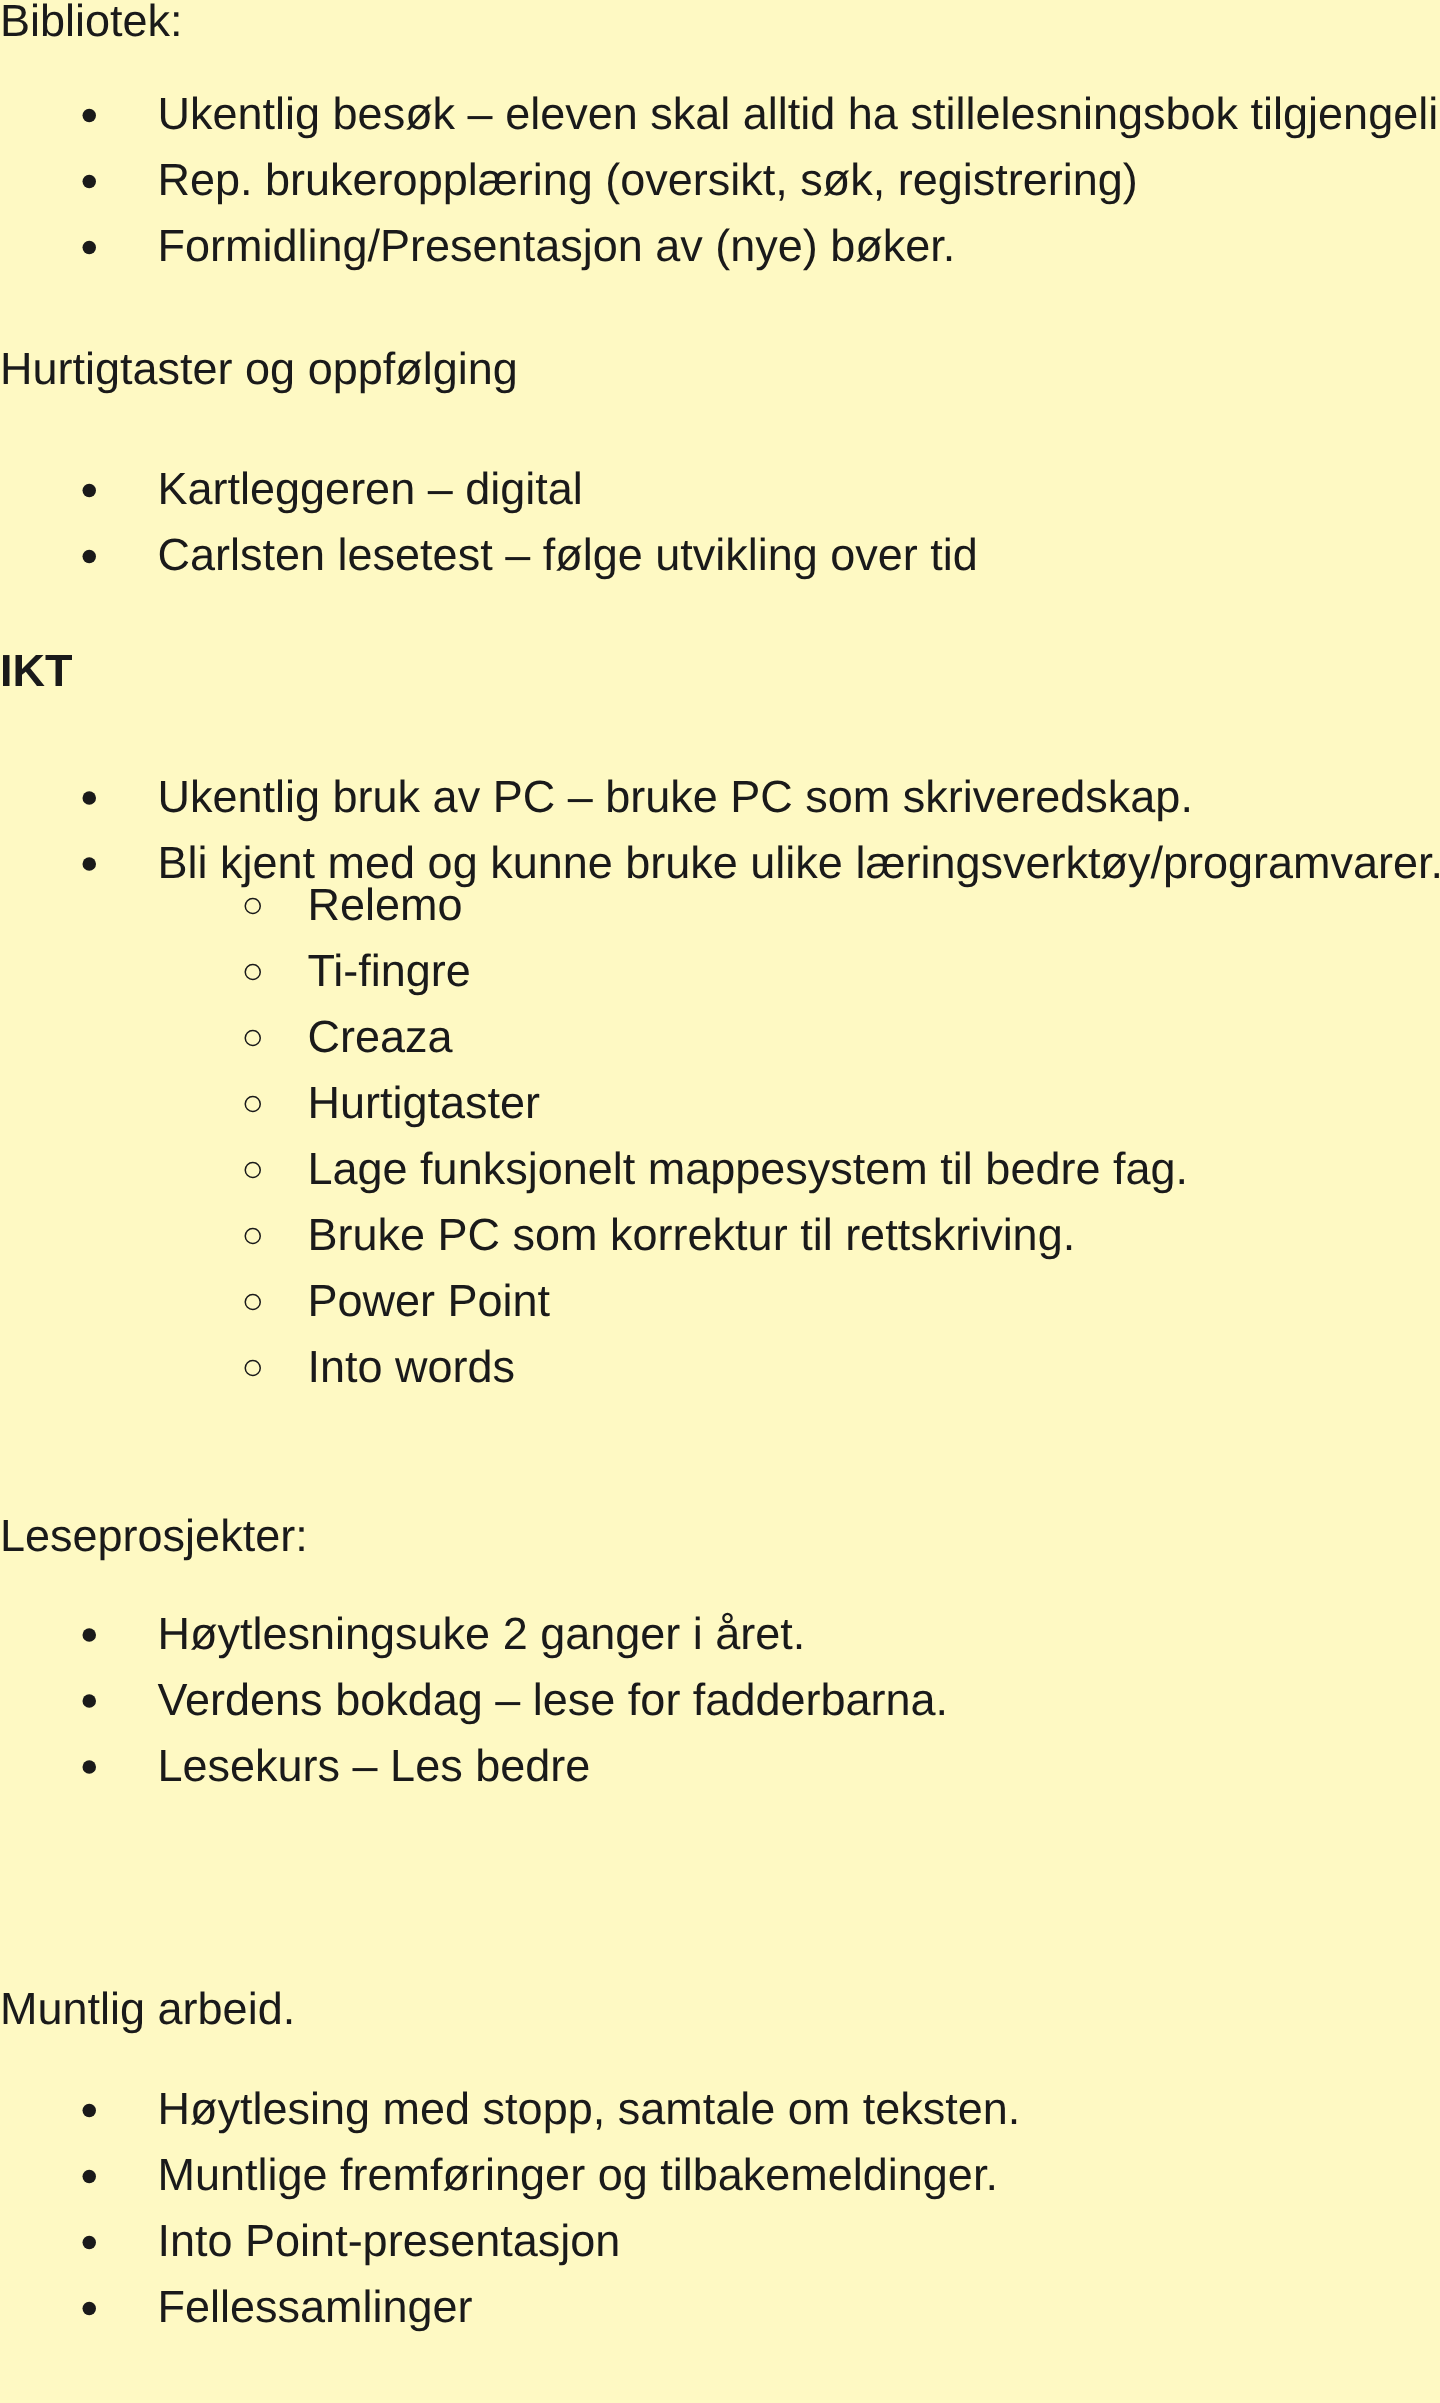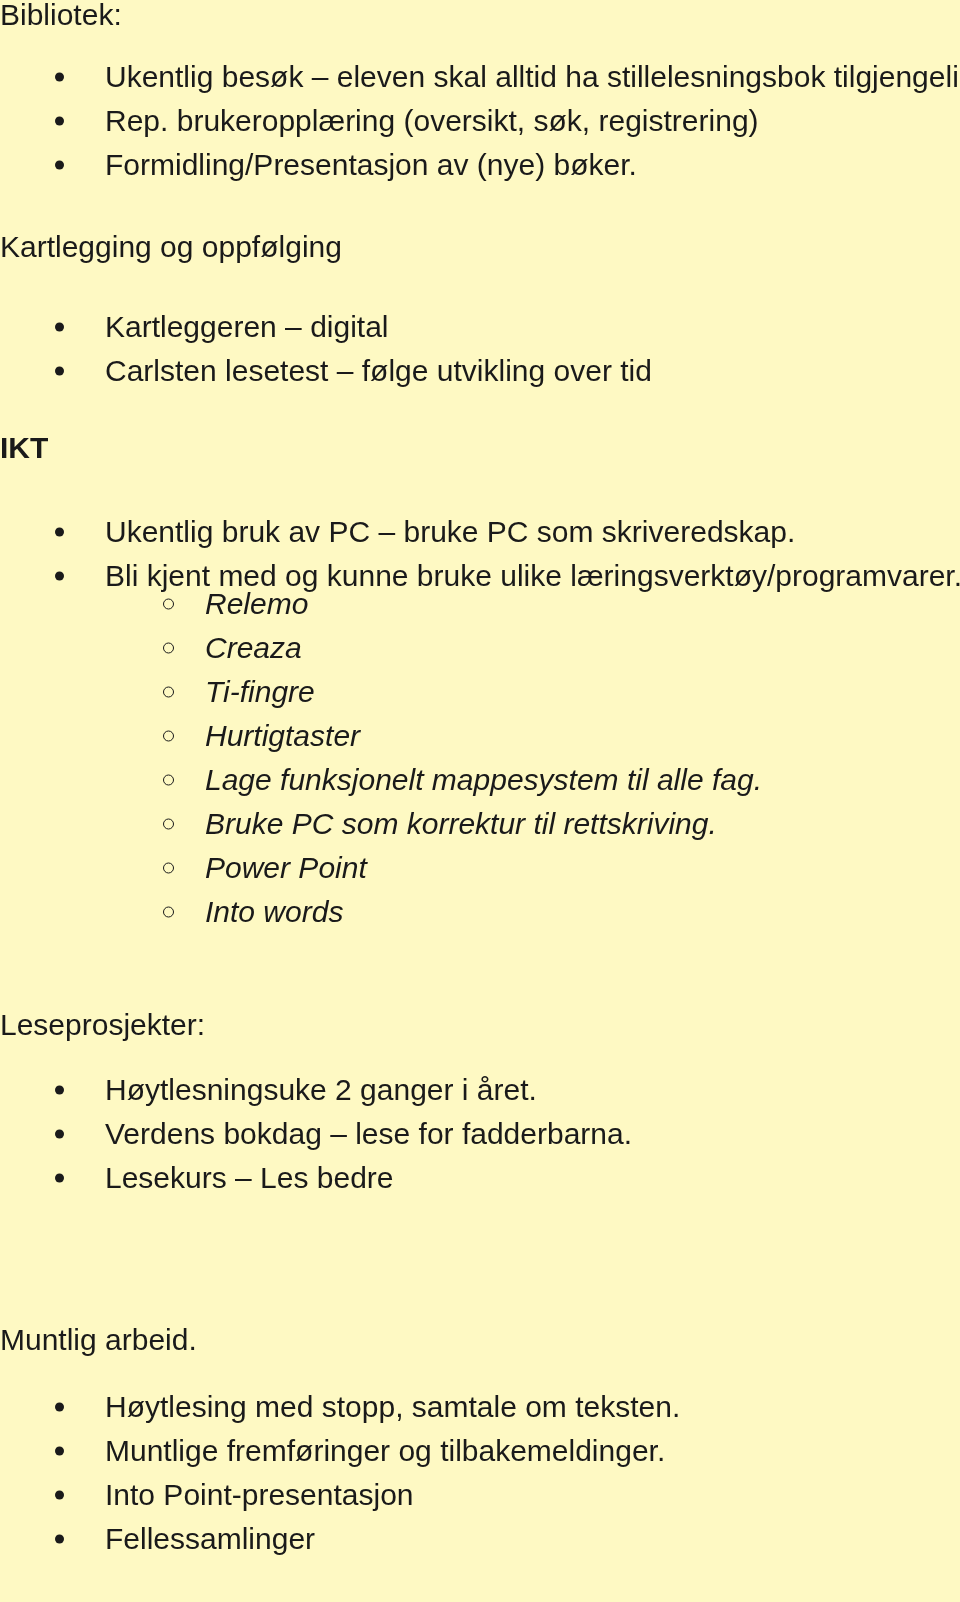--- a/index.html
+++ b/index.html
@@ -110,21 +110,21 @@
         </li>
         <li class="item lvl1-item">
           <span class="bullet-disc"></span>
           <span class="item-text">Rep. brukeropplæring (oversikt, søk, registrering)</span>
         </li>
         <li class="item lvl1-item">
           <span class="bullet-disc"></span>
           <span class="item-text">Formidling/Presentasjon av (nye) bøker.</span>
         </li>
       </ul>
-      <div class="heading" style="position: absolute; left: 0px; top: 232px;">Kartlegging og oppfølging</div>
+      <div class="heading" style="position: absolute; left: 0px; top: 232px;">Hurtigtaster og oppfølging</div>
       <ul class="lvl1" style="position: absolute; left: 0px; top: 305px; width: 764px;">
         <li class="item lvl1-item">
           <span class="bullet-disc"></span>
           <span class="item-text">Kartleggeren – digital</span>
         </li>
         <li class="item lvl1-item">
           <span class="bullet-disc"></span>
           <span class="item-text">Carlsten lesetest – følge utvikling over tid</span>
         </li>
       </ul>
@@ -132,40 +132,40 @@
       <ul class="lvl1" style="position: absolute; left: 0px; top: 490px; width: 960px; margin-top: 20px;">
         <li class="item lvl1-item">
           <span class="bullet-disc"></span>
           <span class="item-text">Ukentlig bruk av PC – bruke PC som skriveredskap.</span>
         </li>
         <li class="item lvl1-item">
           <span class="bullet-disc"></span>
           <span class="item-text">Bli kjent med og kunne bruke ulike læringsverktøy/programvarer.</span>
         </li>
       </ul>
-      <ul class="lvl2" style="position: absolute; left: 0px; top: 582px; width: 960px; font-style: italic;">
+      <ul class="lvl2" style="position: absolute; left: 0px; top: 582px; width: 960px;">
         <li class="item lvl2-item">
           <span class="bullet-ring"></span>
           <span class="item-text">Relemo</span>
         </li>
         <li class="item lvl2-item">
           <span class="bullet-ring"></span>
+          <span class="item-text">Ti-fingre</span>
+        </li>
+        <li class="item lvl2-item">
+          <span class="bullet-ring"></span>
           <span class="item-text">Creaza</span>
         </li>
         <li class="item lvl2-item">
           <span class="bullet-ring"></span>
-          <span class="item-text">Ti-fingre</span>
-        </li>
-        <li class="item lvl2-item">
-          <span class="bullet-ring"></span>
           <span class="item-text">Hurtigtaster</span>
         </li>
         <li class="item lvl2-item">
           <span class="bullet-ring"></span>
-          <span class="item-text">Lage funksjonelt mappesystem til alle fag.</span>
+          <span class="item-text">Lage funksjonelt mappesystem til bedre fag.</span>
         </li>
         <li class="item lvl2-item">
           <span class="bullet-ring"></span>
           <span class="item-text">Bruke PC som korrektur til rettskriving.</span>
         </li>
         <li class="item lvl2-item">
           <span class="bullet-ring"></span>
           <span class="item-text">Power Point</span>
         </li>
         <li class="item lvl2-item">

